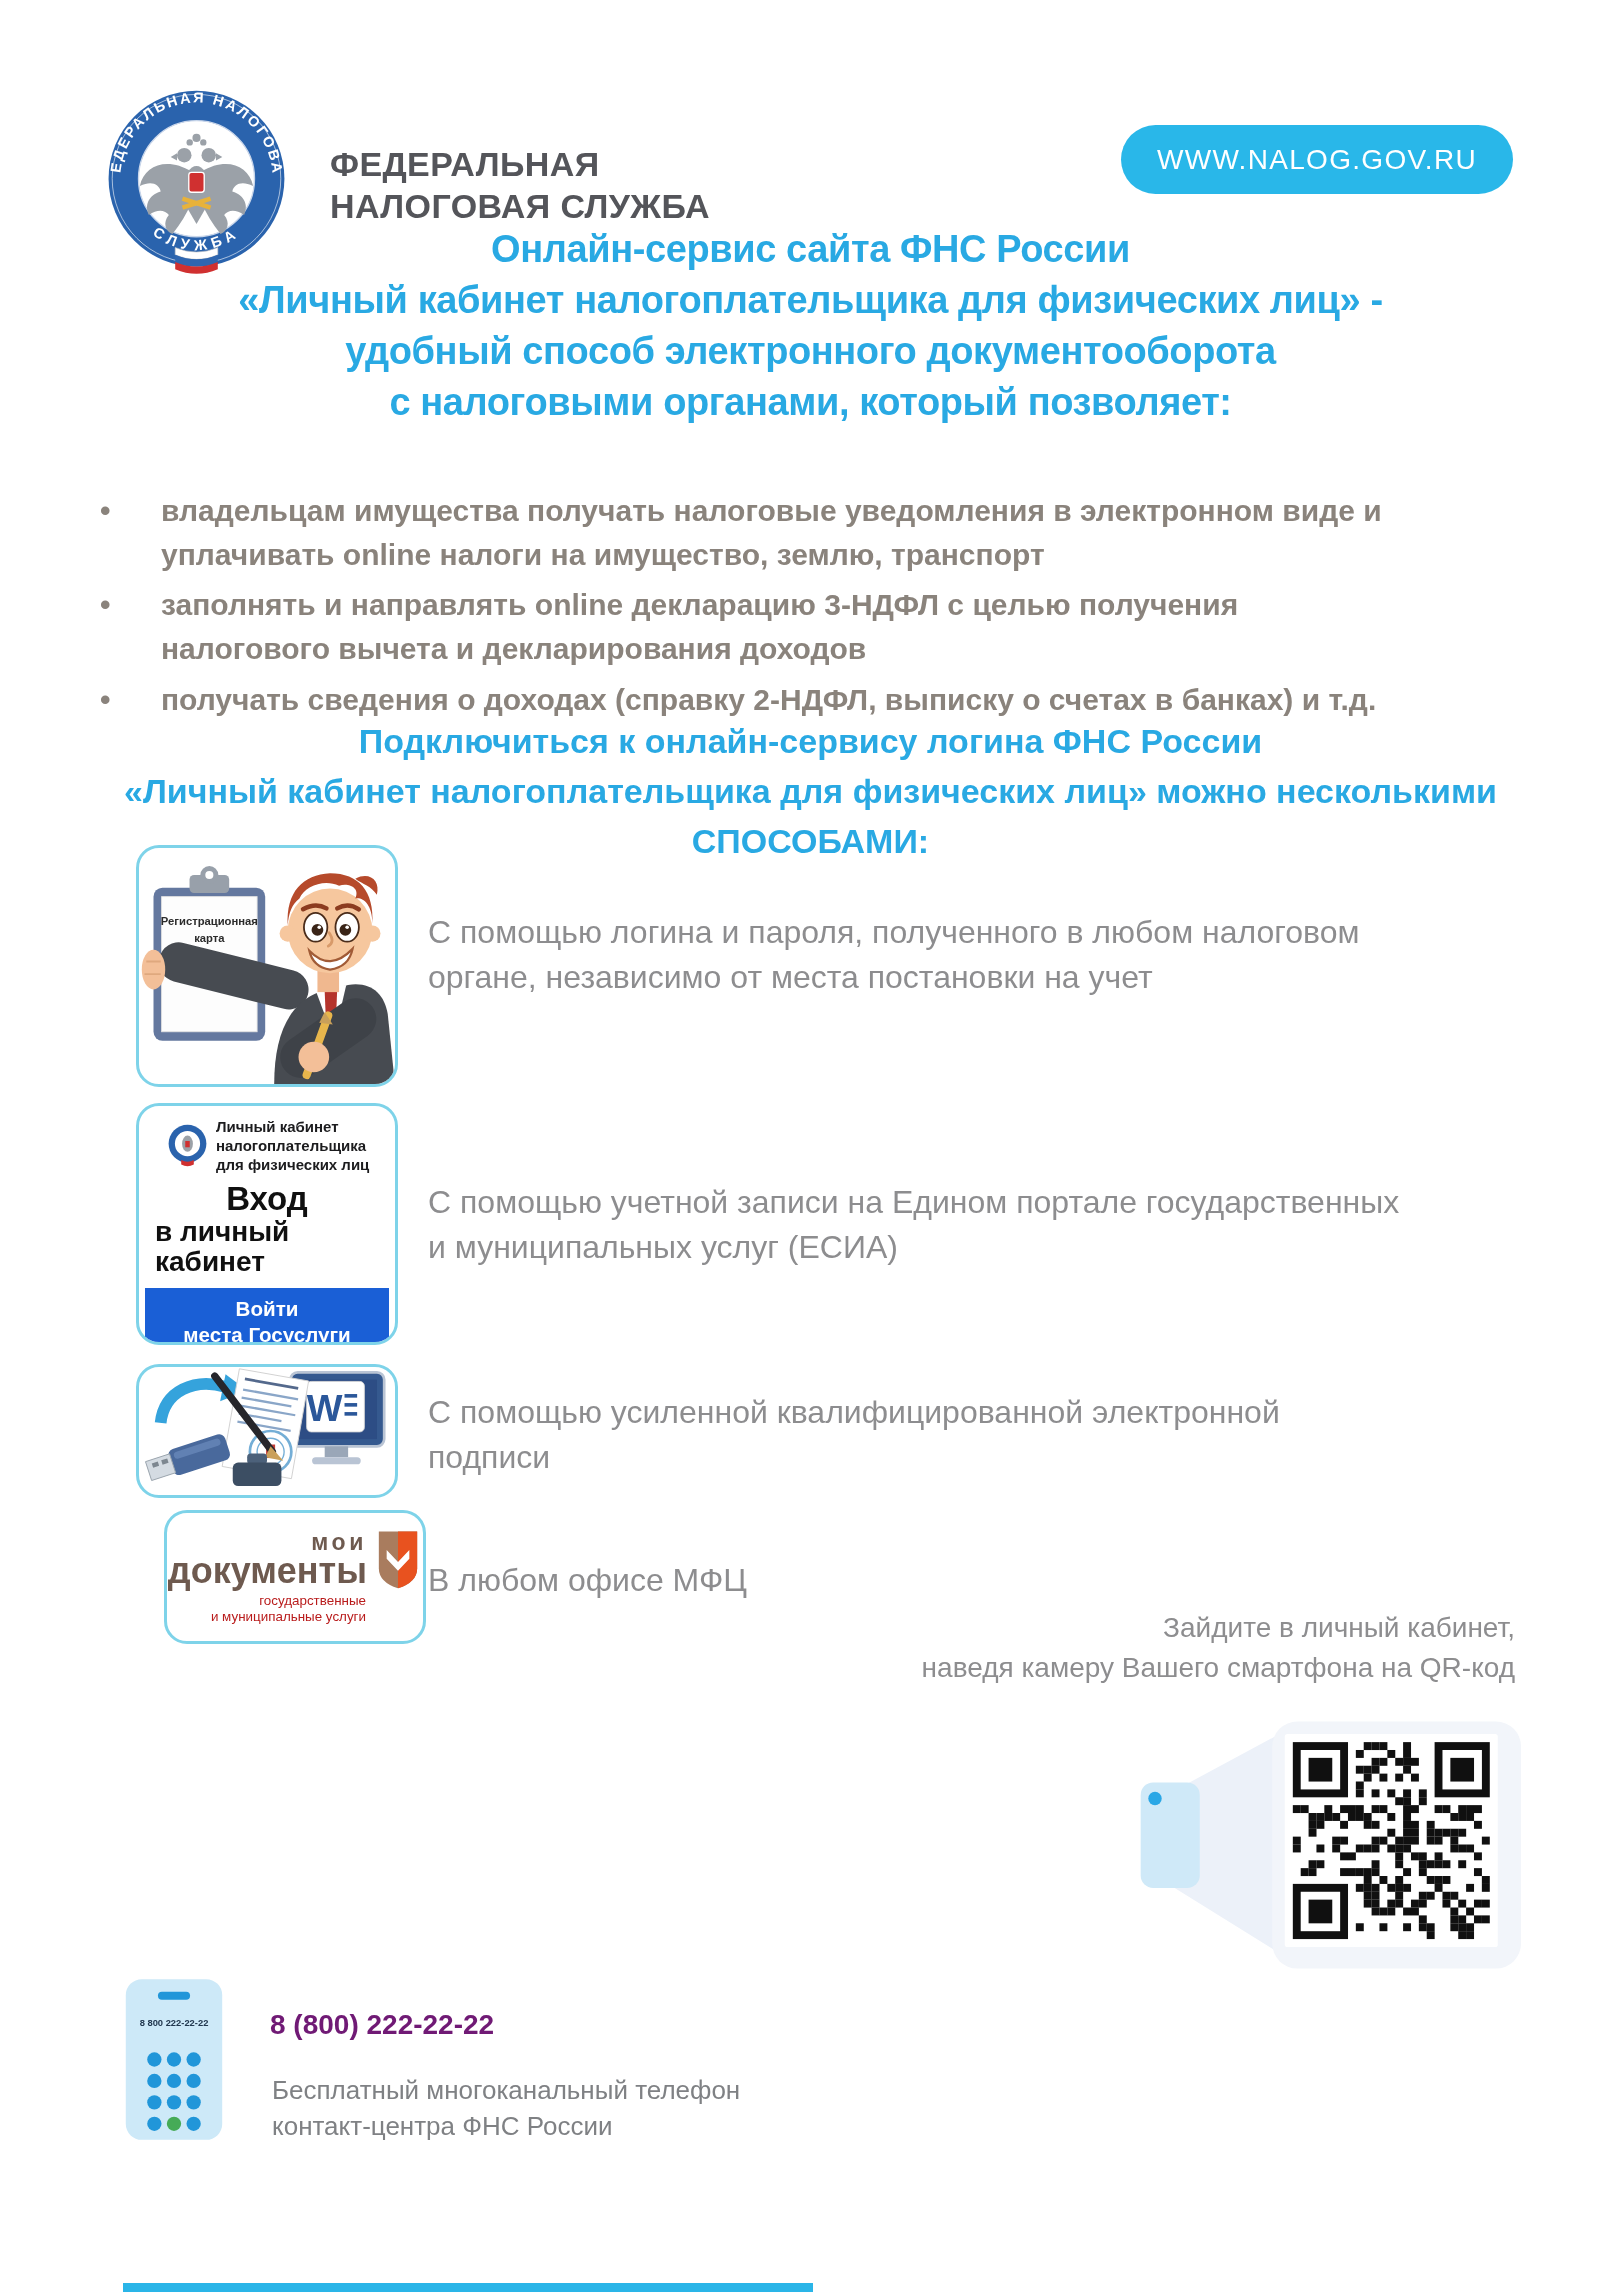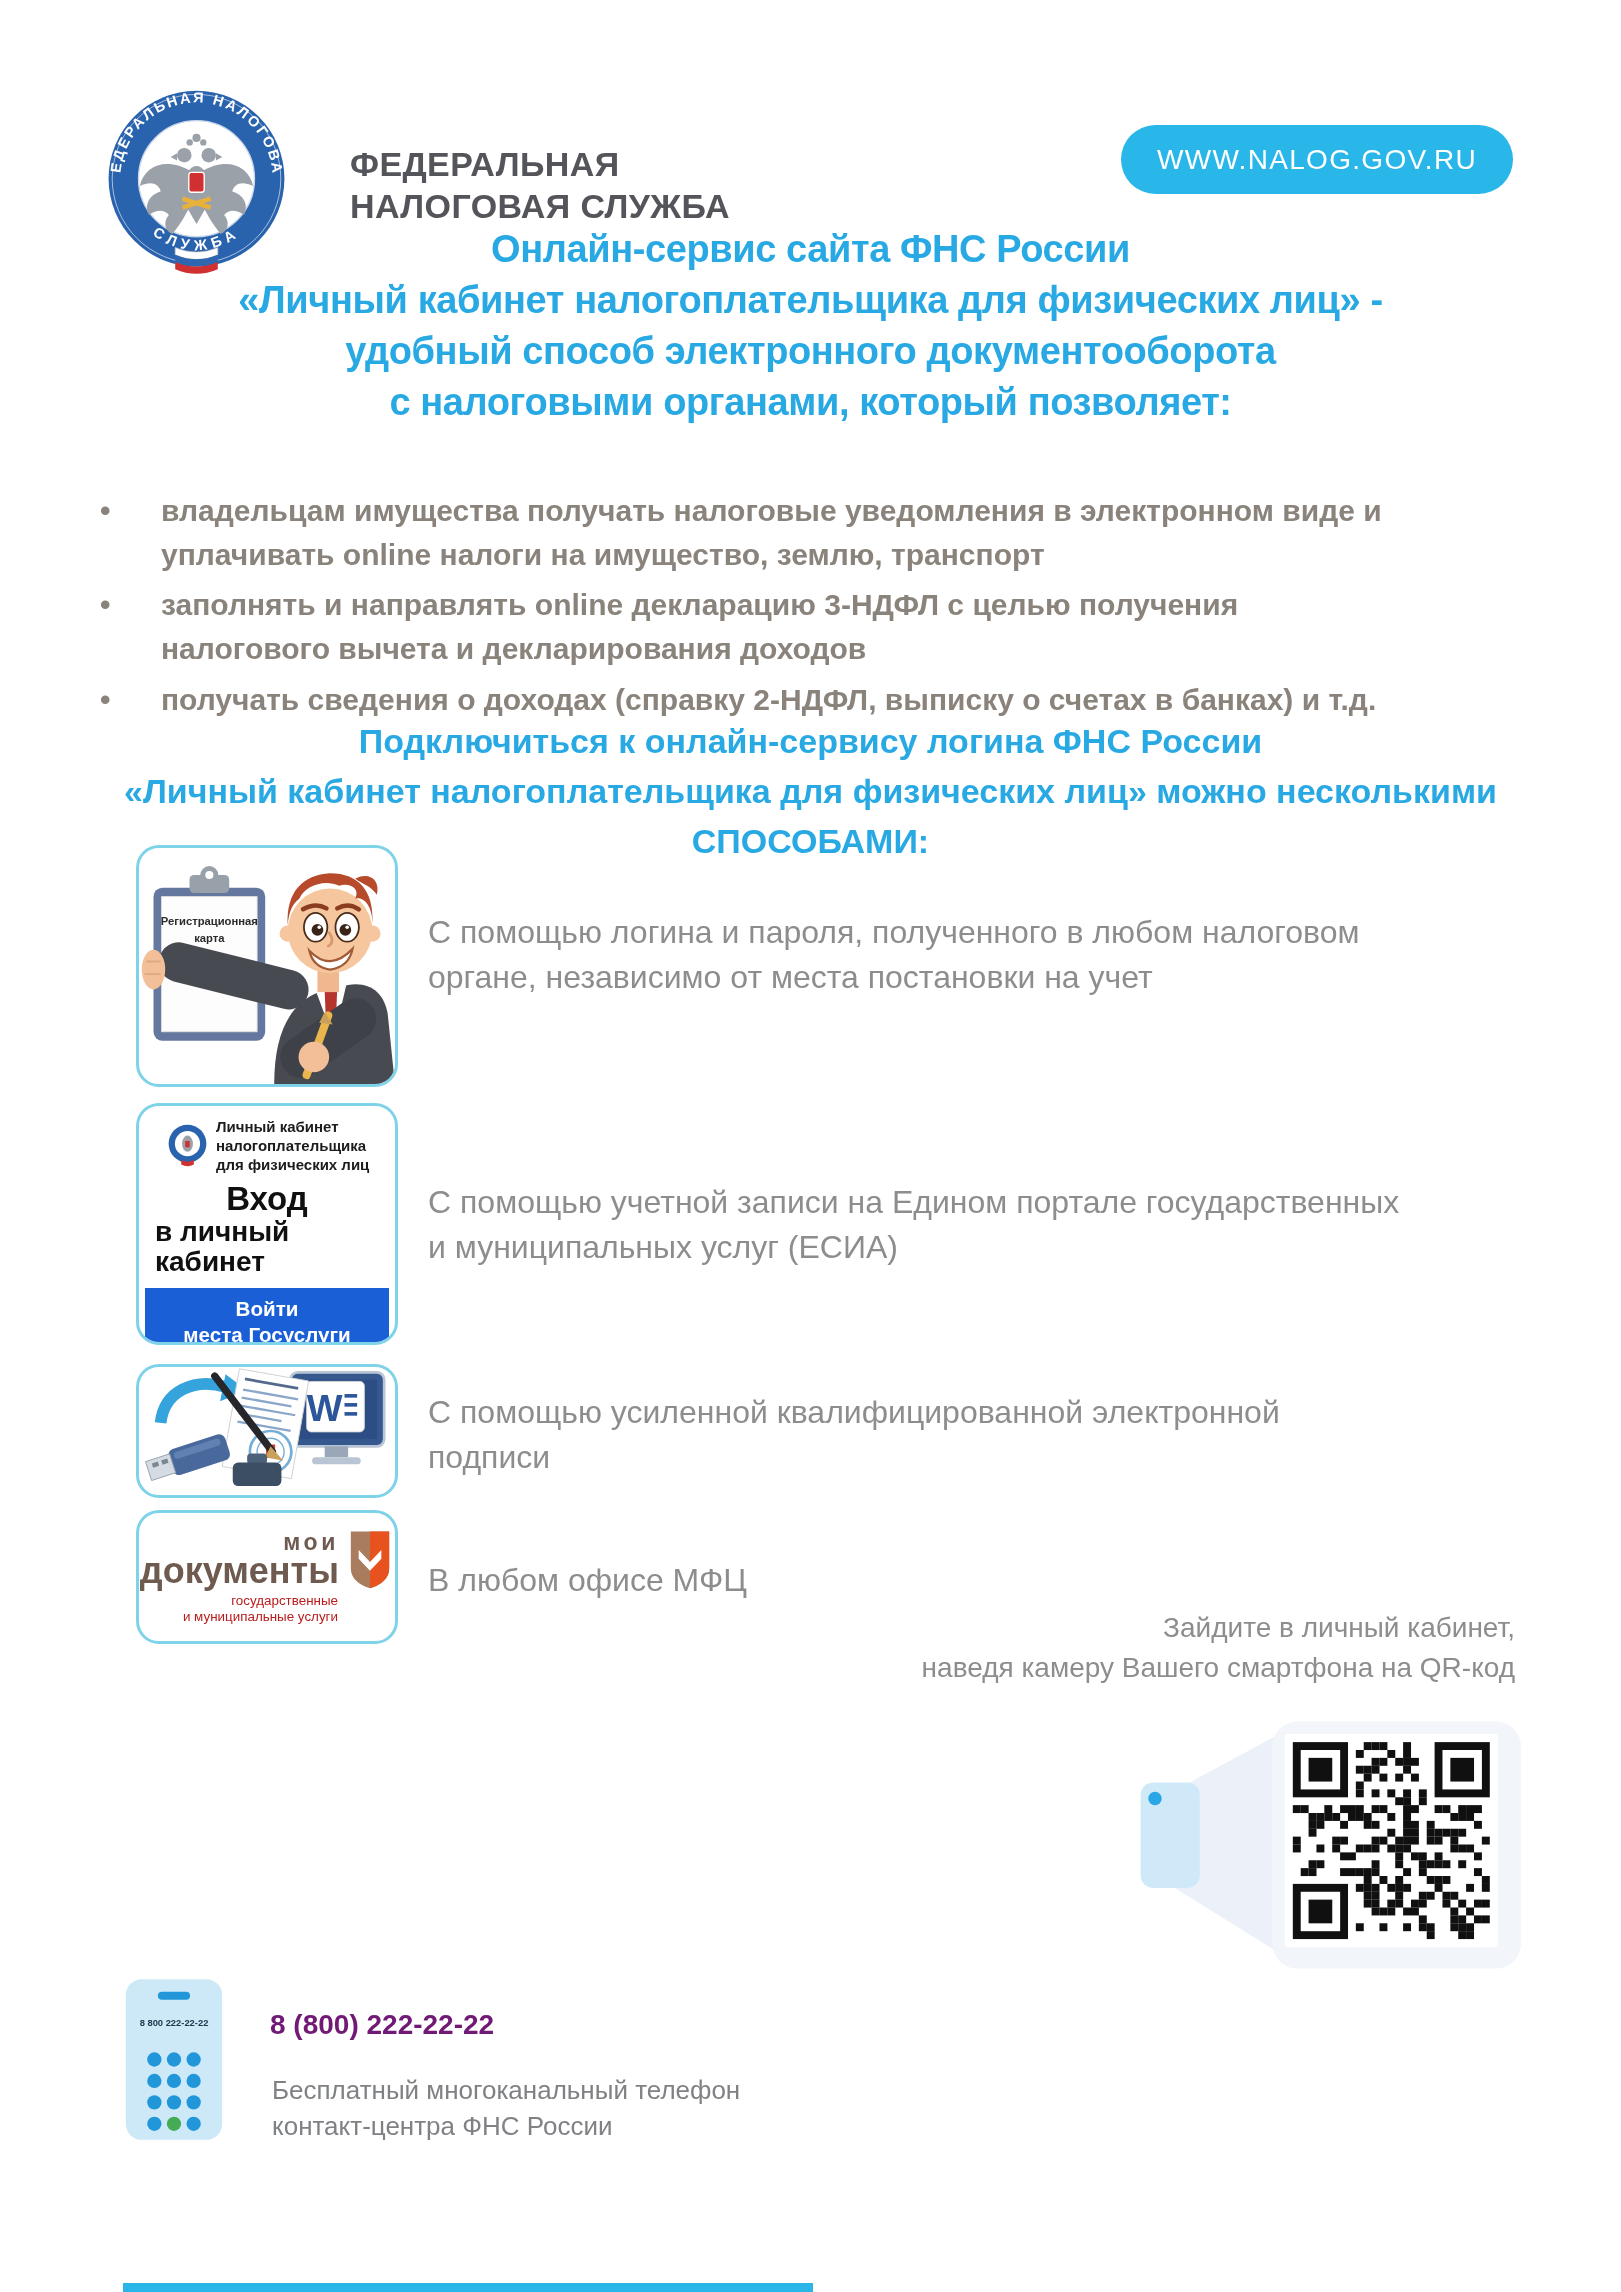--- a/index.html
+++ b/index.html
@@ -1,21 +1,21 @@
 <!DOCTYPE html>
 <html style="font-size:14.3px"><head>
 <meta charset="utf-8">
 <style>
   html,body{margin:0;padding:0;background:#ffffff;}
   body{font-family:"Liberation Sans",sans-serif;}
   .page{position:relative;width:1621px;height:2293px;background:#ffffff;overflow:hidden;}
 
   
   .emblem{position:absolute;left:90px;top:79px;width:213px;height:213px;}
-  .org-name{position:absolute;left:330px;top:143px;font-size:34px;font-weight:bold;color:#54555a;line-height:42px;letter-spacing:0.4px;margin-left:20px;}
+  .org-name{position:absolute;left:330px;top:143px;font-size:34px;font-weight:bold;color:#54555a;line-height:42px;letter-spacing:0.4px;}
   .site-badge{position:absolute;left:1121px;top:125px;width:392px;height:69px;border-radius:38px;
       background:#29b7e9;color:#ffffff;font-size:28px;letter-spacing:1.3px;
       display:flex;align-items:center;justify-content:center;cursor:pointer;}
 
   
   .title{position:absolute;left:0;top:224px;width:100%;text-align:center;color:#29a9e3;
       font-weight:bold;font-size:38px;line-height:51px;letter-spacing:-0.4px;}
 
   
   .bullets{position:absolute;left:100px;top:489px;width:1415px;list-style:none;margin:0;padding:0;
@@ -29,21 +29,21 @@
   
   .subtitle{position:absolute;left:0;top:716px;width:100%;text-align:center;color:#29a9e3;
       font-weight:bold;font-size:34px;line-height:50px;}
 
   
   .method-card{position:absolute;left:136px;width:262px;border:3.6px solid #7ed3e9;border-radius:23px;
       background:#ffffff;box-sizing:border-box;overflow:hidden;}
   #card1{top:845px;height:242px;}
   #card2{top:1103px;height:242px;}
   #card3{top:1364px;height:134px;}
-  #card4{top:1510px;height:134px;}
+  #card4{top:1510px;height:134px;margin-left:28px;}
   .method-desc{position:absolute;left:428px;width:976px;color:#8d8d8f;font-size:32px;line-height:45px;}
   #desc1{top:910px;}
   #desc2{top:1180px;}
   #desc3{top:1390px;}
   #desc4{top:1558px;}
   .card-art{width:100%;height:100%;display:block;}
 
   
   .lk-card{width:100%;height:100%;display:flex;flex-direction:column;align-items:center;padding-top:10.7px;box-sizing:border-box;}
   .lk-head{display:flex;align-items:center;gap:6.3px;}

